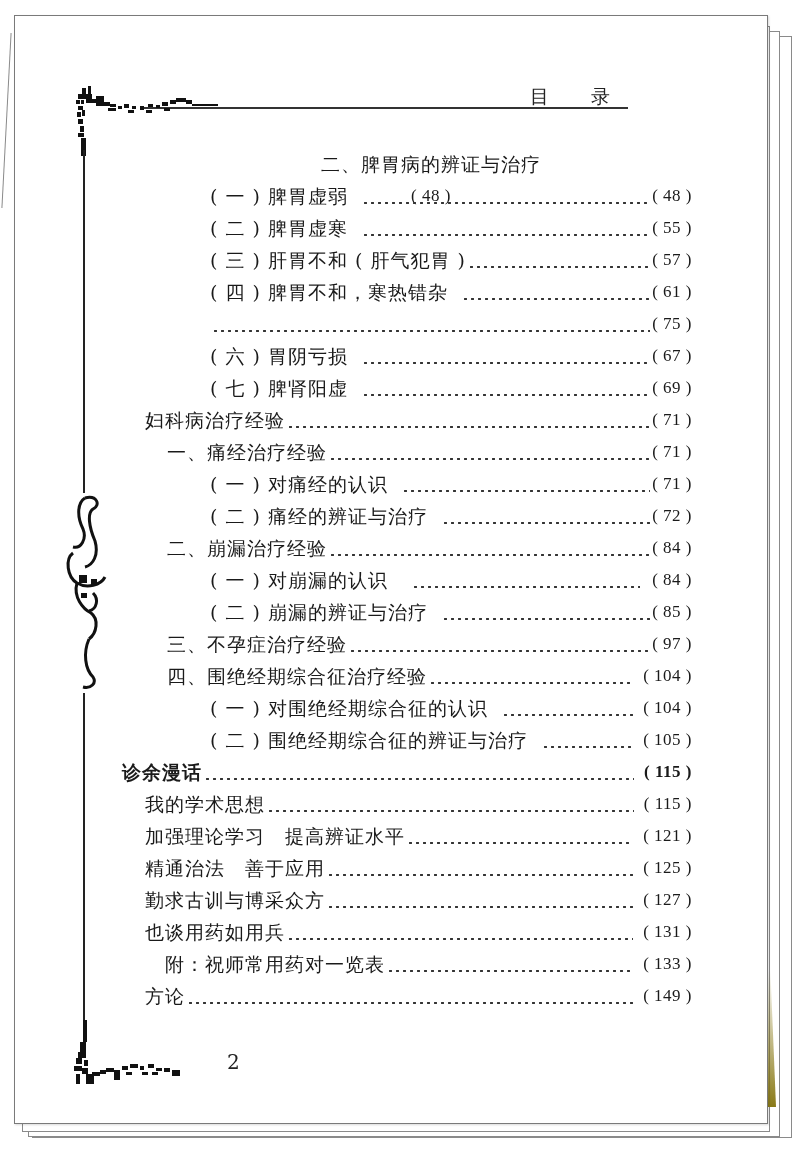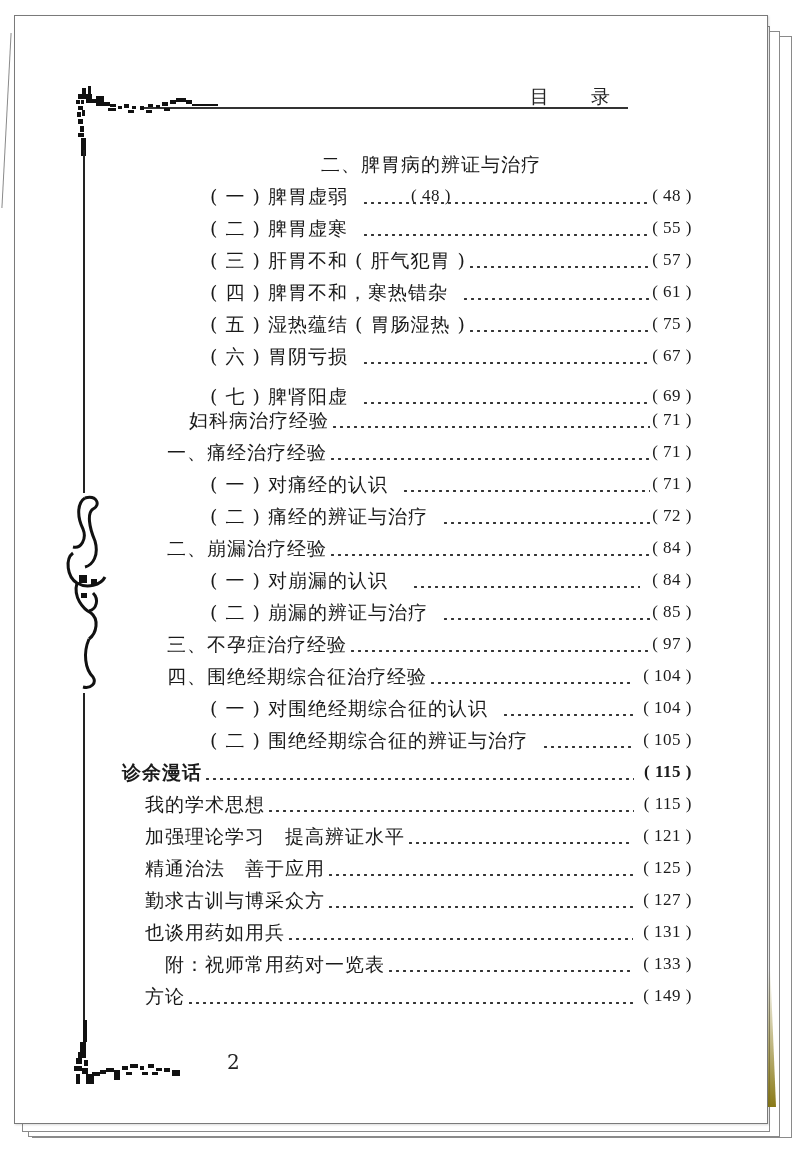--- a/index.html
+++ b/index.html
@@ -183,35 +183,34 @@
     <span class="label">( 三 ) 肝胃不和 ( 肝气犯胃 )</span>
     <span class="leader"></span>
     <span class="page-num">( 57 )</span>
   </div>
   <div class="toc-row" style="left:210px; top:128px;">
     <span class="label">( 四 ) 脾胃不和，寒热错杂</span>
     <span class="leader" style="margin-left:14px"></span>
     <span class="page-num">( 61 )</span>
   </div>
   <div class="toc-row" style="left:210px; top:160px;">
-    <span class="label">( 五 ) 湿热蕴结 ( 胃肠湿热 )</span>
     <span class="leader"></span>
     <span class="page-num">( 75 )</span>
   </div>
   <div class="toc-row" style="left:210px; top:192px;">
     <span class="label">( 六 ) 胃阴亏损</span>
     <span class="leader" style="margin-left:14px"></span>
     <span class="page-num">( 67 )</span>
   </div>
-  <div class="toc-row" style="left:210px; top:232px;">
+  <div class="toc-row" style="left:210px; top:224px;">
     <span class="label">( 七 ) 脾肾阳虚</span>
     <span class="leader" style="margin-left:14px"></span>
     <span class="page-num">( 69 )</span>
   </div>
-  <div class="toc-row" style="left:145px; top:256px;margin-left:44px;">
+  <div class="toc-row" style="left:145px; top:256px;">
     <span class="label">妇科病治疗经验</span>
     <span class="leader"></span>
     <span class="page-num">( 71 )</span>
   </div>
   <div class="toc-row" style="left:167px; top:288px;">
     <span class="label">一、痛经治疗经验</span>
     <span class="leader"></span>
     <span class="page-num">( 71 )</span>
   </div>
   <div class="toc-row" style="left:210px; top:320px;">

